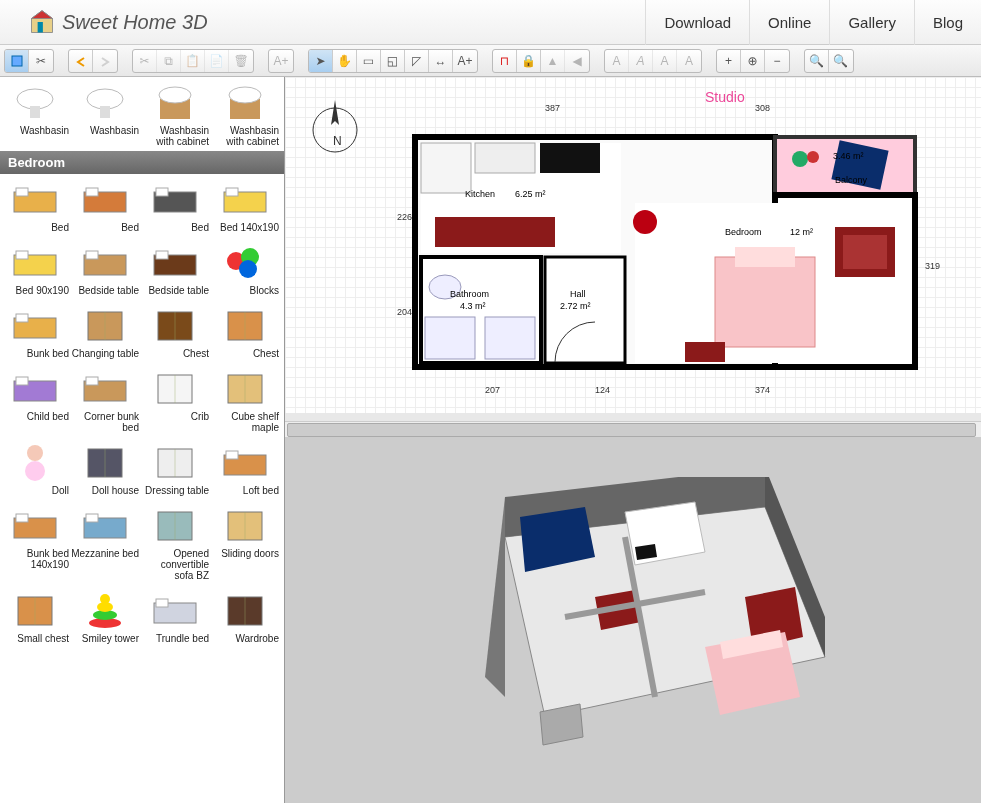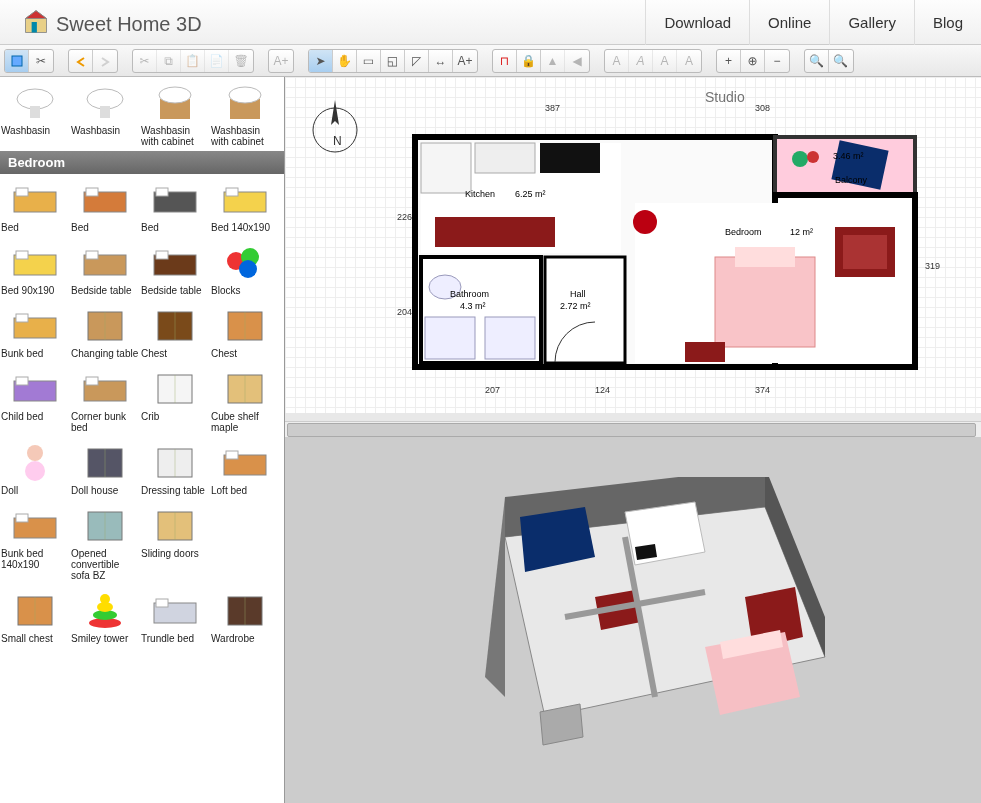--- a/index.html
+++ b/index.html
@@ -1,45 +1,45 @@
 <!DOCTYPE html>
 <html><head>
 <meta charset="utf-8">
 <style>
 * { margin: 0; padding: 0; box-sizing: border-box; }
 body { font-family: Arial, sans-serif; font-size: 11px; width: 981px; height: 803px; overflow: hidden; background: #fff; }
 
 .header { display: flex; align-items: center; height: 45px; border-bottom: 1px solid #ccc; background: linear-gradient(#fdfdfd,#f0f0f0); }
-.logo-area { display: flex; align-items: flex-end; padding: 0 22px; }
+.logo-area { display: flex; align-items: center; padding: 0 28px; font-style: italic; }
 .logo-icon { width: 28px; height: 28px; margin-right: 6px; }
 .logo-text { font-size: 20px; color: #555; font-weight: normal; }
 .nav { margin-left: auto; display: flex; }
 .nav a { padding: 0 18px; font-size: 15px; color: #333; text-decoration: none; border-left: 1px solid #ddd; line-height: 45px; cursor: pointer; }
 
 .toolbar { display: flex; align-items: center; height: 32px; background: linear-gradient(#f8f8f8,#e8e8e8); border-bottom: 1px solid #bbb; padding: 0 4px; gap: 2px; }
 .tb-group { display: flex; border: 1px solid #bbb; border-radius: 3px; background: linear-gradient(#fff,#eee); overflow: hidden; }
 .tb-btn { width: 24px; height: 22px; display:flex;align-items:center;justify-content:center; border-right:1px solid #ccc; cursor:pointer; font-size:12px; color:#555;}
 .tb-btn:last-child { border-right:none; }
 .tb-btn.active { background: linear-gradient(#d0e4f5,#a8cef0); }
 .tb-sep { width: 10px; }
 .tb-btn.disabled { opacity: 0.4; }
 
 .main { display: flex; height: 726px; }
 .sidebar { width: 285px; border-right: 1px solid #999; overflow-y: auto; background: #fff; }
 .sb-row { display: flex; }
-.sb-item { width: 70px; text-align: left; padding: 2px 1px 4px; cursor: pointer; }
+.sb-item { width: 70px; text-align: right; padding: 2px 1px 4px; cursor: pointer; }
 .sb-thumb { width: 56px; height: 44px; margin: 0 auto 2px; display:flex;align-items:center;justify-content:center; }
 .sb-label { font-size: 10px; color: #222; line-height: 1.1; }
 .cat-header { background: linear-gradient(#888,#666); color:#fff; font-size:13px; padding: 4px 8px; font-weight:bold; }
 
 .content { flex:1; display:flex; flex-direction:column; }
 .plan-view { flex: 0 0 344px; position:relative; overflow:auto; background:#fff; border-bottom: 8px solid #e8e8e8; }
 .grid-bg { position:absolute; inset:0; background-image: linear-gradient(#eee 1px, transparent 1px), linear-gradient(90deg, #eee 1px, transparent 1px), linear-gradient(#ddd 1px, transparent 1px), linear-gradient(90deg, #ddd 1px, transparent 1px); background-size: 10px 10px, 10px 10px, 50px 50px, 50px 50px; }
 .compass { position:absolute; top:18px; left:20px; width:60px; height:60px; }
-.plan-title { position:absolute; top:12px; left:420px; color:#737373; font-size:14px; }
+.plan-title { position:absolute; top:12px; left:420px; color:#ec4899; font-size:14px; }
 .floorplan { position:absolute; top:40px; left:120px; width:520px; height:260px; }
 .dim-label { position:absolute; font-size:9px; color:#333; }
 
 .view3d { flex:1; background:#ccc; position:relative; overflow:hidden; }
 .model3d { position:absolute; top:40px; left:140px; width:420px; height:300px; }
 
 .scroll-h { height:16px; background:#eee; border-top:1px solid #ccc; position:relative; }
 .scroll-thumb { position:absolute; height:14px; top:1px; background:#ccc; border:1px solid #aaa; border-radius:2px; }
 
 svg { display:block; }
@@ -374,20 +374,29 @@
         </div>
         <div class="sb-row">
           <div class="sb-item">
             <div class="sb-thumb">
               <svg width="54" height="40">
                 <rect x="6" y="14" width="42" height="20" fill="#d9914a" stroke="#888"></rect>
                 <rect x="8" y="10" width="12" height="8" fill="#fff" stroke="#aaa"></rect>
               </svg>
             </div>
             <div class="sb-label">Bunk bed 140x190</div>
+          </div>
+          <div class="sb-item">
+            <div class="sb-thumb">
+              <svg width="54" height="40">
+                <rect x="6" y="14" width="42" height="20" fill="#7ac" stroke="#888"></rect>
+                <rect x="8" y="10" width="12" height="8" fill="#fff" stroke="#aaa"></rect>
+              </svg>
+            </div>
+            <div class="sb-label">Mezzanine bed</div>
           </div>
           <div class="sb-item">
             <div class="sb-thumb">
               <svg width="54" height="40">
                 <rect x="10" y="8" width="34" height="28" fill="#9bb" stroke="#777"></rect>
                 <line x1="27" y1="8" x2="27" y2="36" stroke="#9a6" opacity="0.4"></line>
               </svg>
             </div>
             <div class="sb-label">Opened convertible sofa BZ</div>
           </div>

